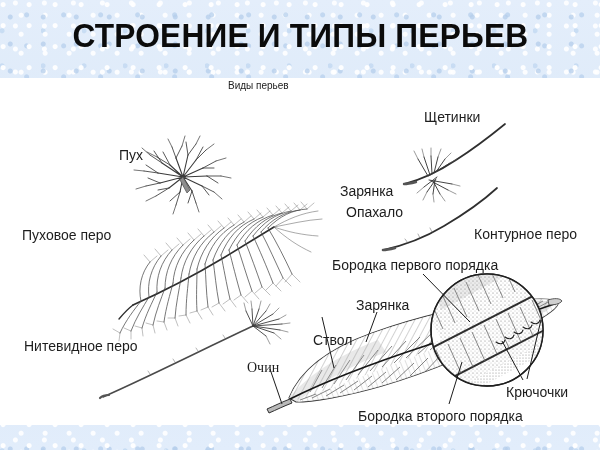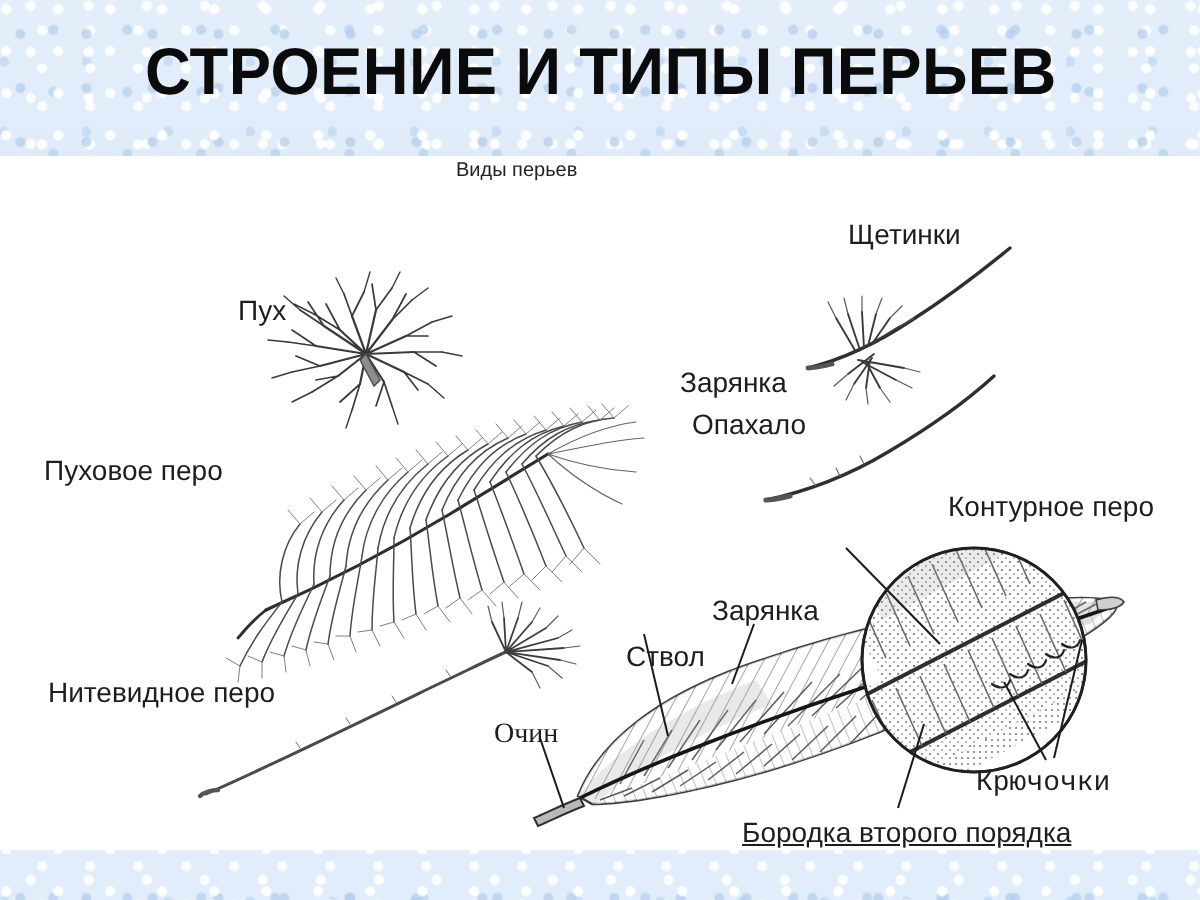--- a/index.html
+++ b/index.html
@@ -412,21 +412,22 @@
 
   <div class="fig-heading">Виды перьев</div>
 
   <div class="lbl" style="left:88px;  top:147px;margin-left:31px;">Пух</div>
   <div class="lbl" style="left:22px;  top:227px;">Пуховое перо</div>
   <div class="lbl" style="left:24px;  top:338px;">Нитевидное перо</div>
 
   <div class="lbl" style="left:424px; top:109px;">Щетинки</div>
   <div class="lbl" style="left:340px; top:143px;margin-top:40px;">Зарянка</div>
   <div class="lbl" style="left:346px; top:204px;">Опахало</div>
-  <div class="lbl" style="left:474px; top:245px;">Контурное перо</div>
-
+  <div class="lbl" style="left:474px; top:226px;">Контурное перо</div>
+
+  <div class="lbl" style="left:332px; top:257px;">Бородка первого порядка</div>
   <div class="lbl" style="left:356px; top:297px;">Зарянка</div>
-  <div class="lbl" style="left:313px; top:320px;">Ствол</div>
+  <div class="lbl" style="left:313px; top:332px;">Ствол</div>
   <div class="lbl" style="left:247px; top:360px;font-family:Liberation Serif, serif;">Очин</div>
-  <div class="lbl" style="left:488px; top:384px;font-family:Liberation Mono, monospace;">Крючочки</div>
-  <div class="lbl" style="left:371px; top:408px;text-decoration:underline;">Бородка второго порядка</div>
+  <div class="lbl" style="left:506px; top:384px;">Крючочки</div>
+  <div class="lbl" style="left:358px; top:408px;">Бородка второго порядка</div>
 
 </div>
 
 </body></html>

